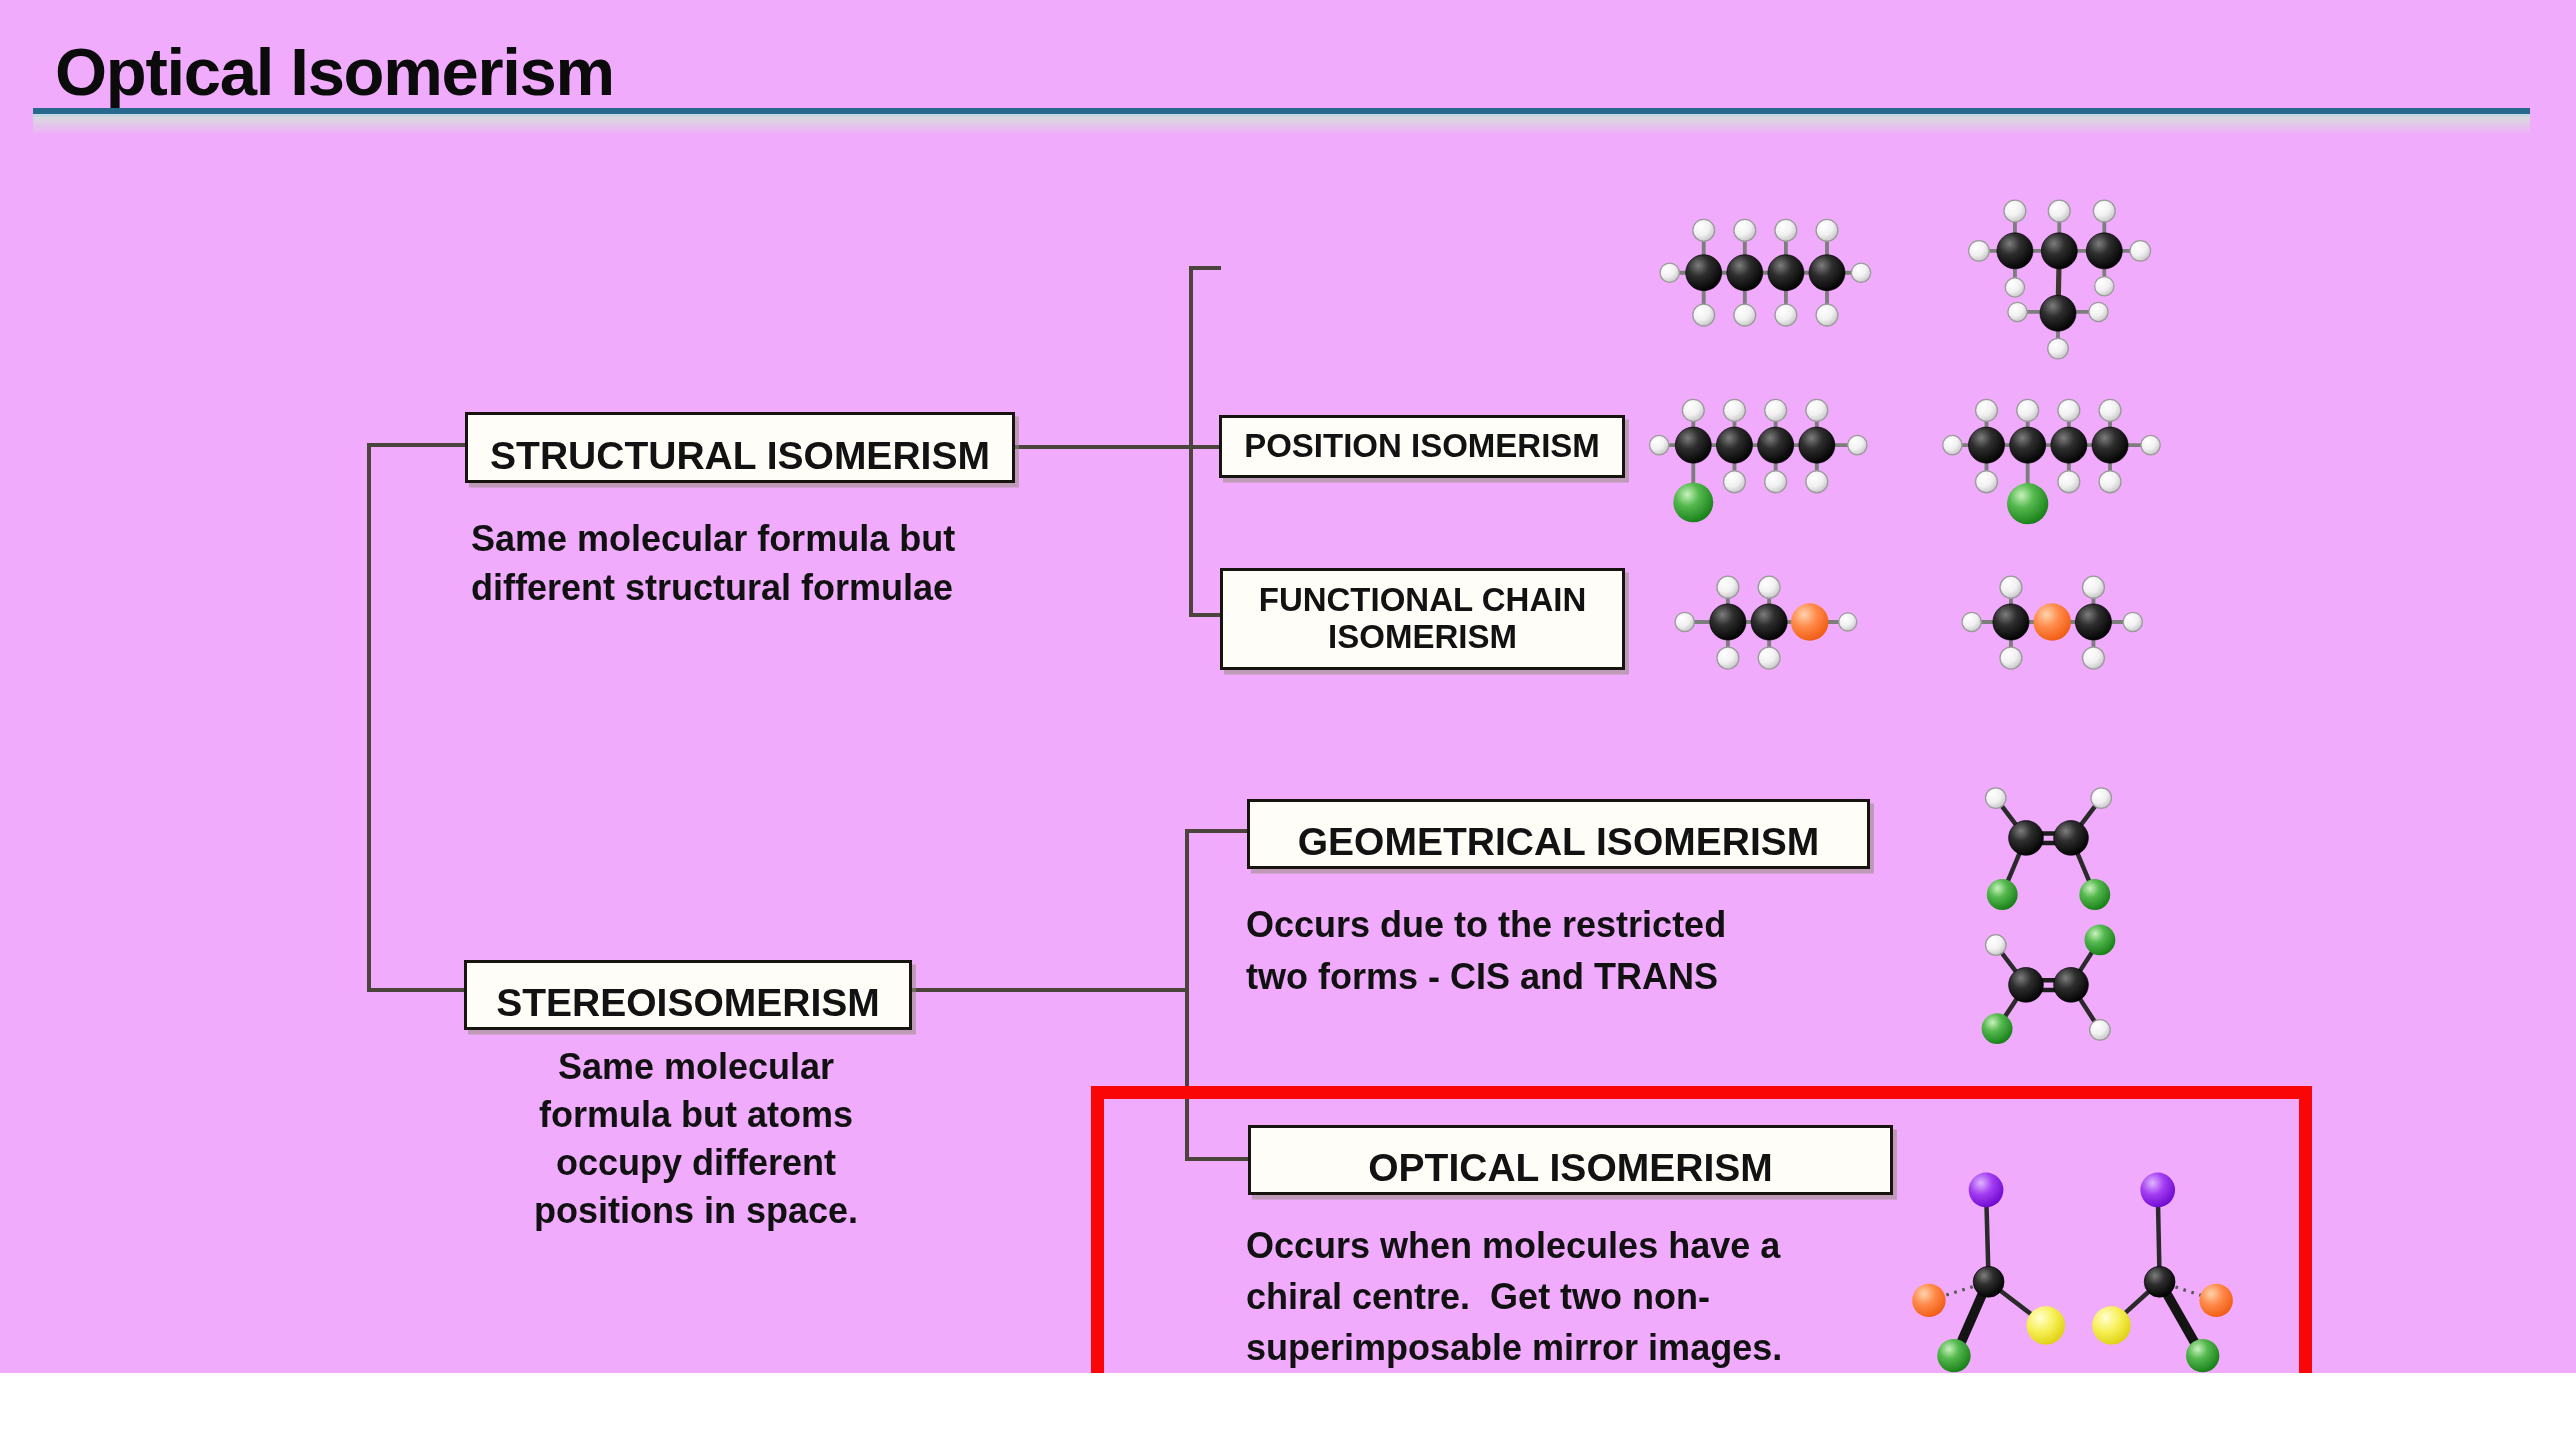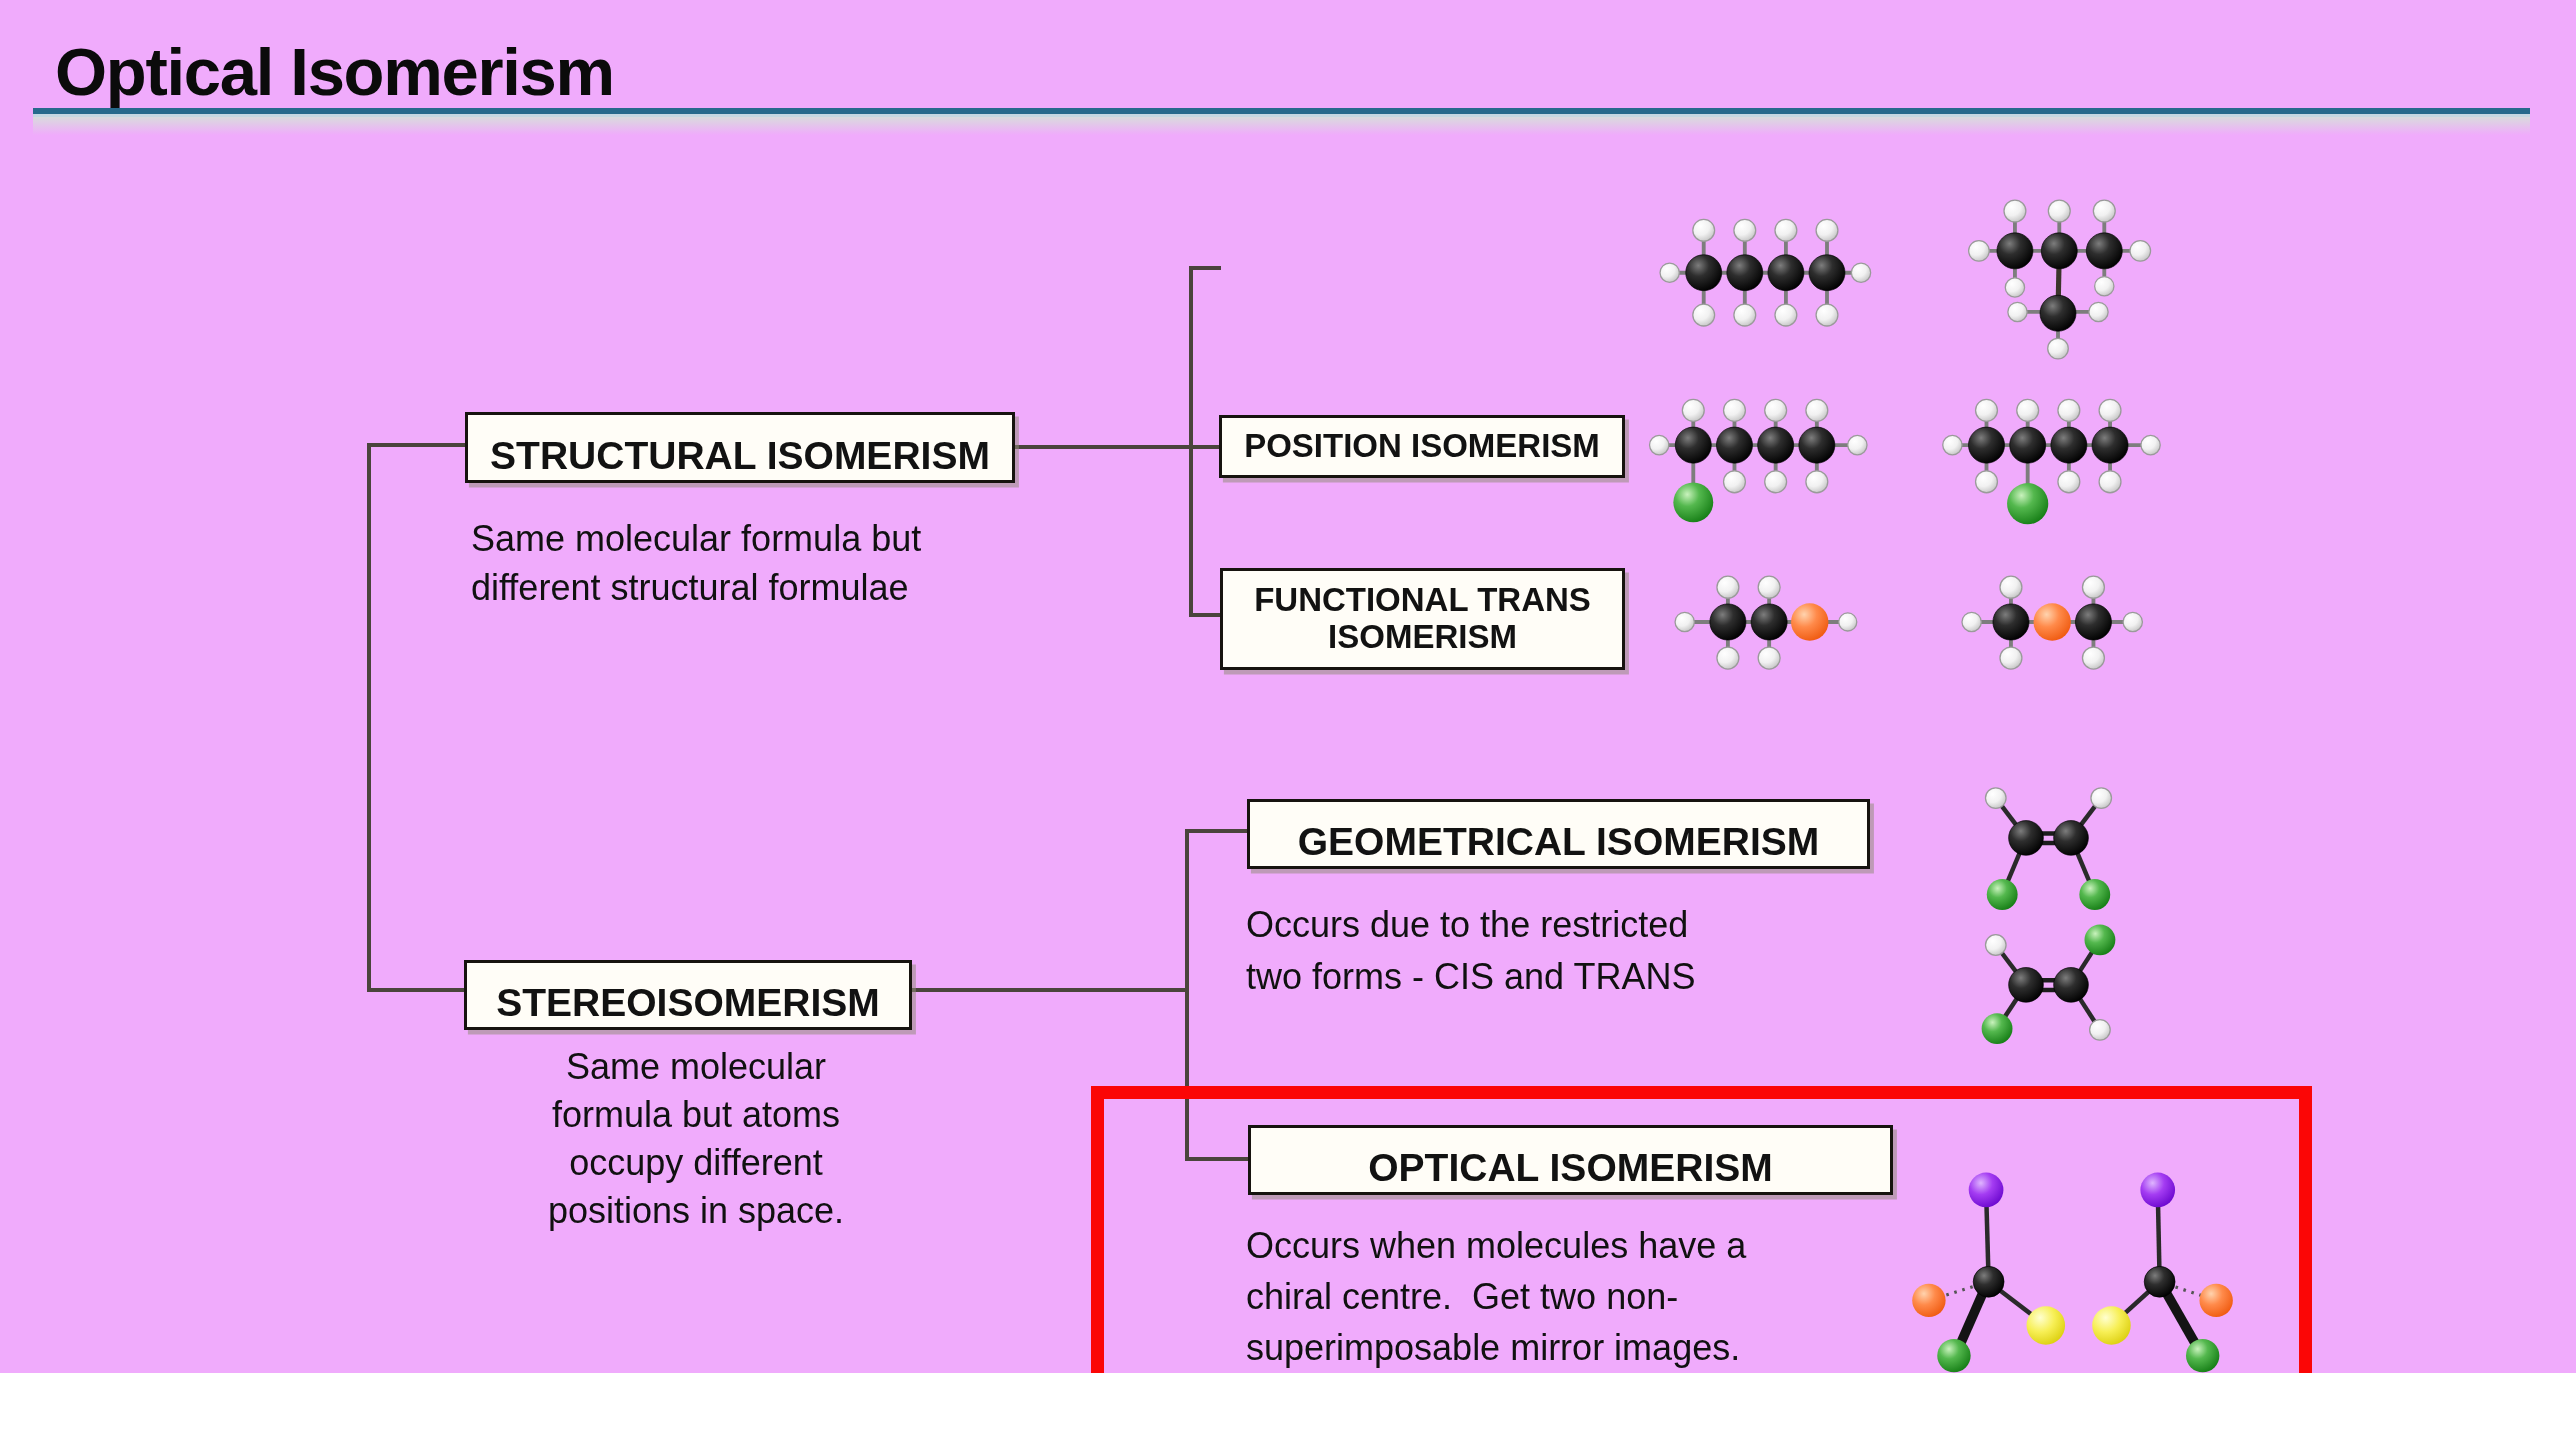--- a/index.html
+++ b/index.html
@@ -10,21 +10,21 @@
   .rule-main{position:absolute;left:33px;top:108px;width:2497px;height:5.8px;background:var(--rule-color,#27698C);}
   .rule-under{position:absolute;left:33px;top:114px;width:2497px;height:3.2px;background:var(--rule-underline,#C5D7E2);}
   .rule-fade{position:absolute;left:33px;top:117px;width:2497px;height:18px;
              background:linear-gradient(#d9dbdd,rgba(255,255,255,0));}
   .hline,.vline{position:absolute;background:var(--connector-color,#4A443C);}
   .node{position:absolute;box-sizing:border-box;background:var(--box-fill,#FFFDF7);
         border:3.2px solid var(--box-border,#17130F);box-shadow:3.9px 4.5px 0 rgba(150,141,126,0.55);
         display:flex;align-items:center;justify-content:center;text-align:center;
         font-weight:bold;line-height:1.12;padding:2.6px 6.4px;}
   .f60{font-size:39px;align-items:flex-end;} .f52{font-size:33px;}
-  .caption{position:absolute;font-weight:normal;color:#111;}
+  .caption{position:absolute;font-weight:bold;color:#111;}
   .cap-line{display:block;white-space:pre-wrap;}
   .caption.center{text-align:center;}
   .highlight{position:absolute;box-sizing:border-box;border:13px solid var(--highlight-color,#FB0606);
              background:transparent;z-index:6;}
   svg.mol{position:absolute;overflow:visible;}
   .bC{stroke:#3c352c;stroke-width:8;} .bH{stroke:#7d7d7d;stroke-width:6;}
   .bDbl{stroke:#1c1c1c;stroke-width:7;}
   .bThin{stroke:#2a2a2a;stroke-width:7;}
   .bWedge{stroke:#141414;stroke-width:15;}
   .bDot{stroke:#555;stroke-width:5;stroke-dasharray:4 9;}
@@ -92,21 +92,21 @@
   <div class="hline" style="left:1185px;top:1157px;width:63px;height:3.9px;"></div>
 
   
   <div class="node f60" style="left:465px;top:412px;width:550px;height:71px;">
     <span>STRUCTURAL ISOMERISM</span>
   </div>
   <div class="node f52" style="left:1219px;top:415px;width:406px;height:63px;">
     <span>POSITION ISOMERISM</span>
   </div>
   <div class="node f52" style="left:1220px;top:568px;width:405px;height:102px;">
-    <span>FUNCTIONAL TRANS ISOMERISM</span>
+    <span>FUNCTIONAL CHAIN ISOMERISM</span>
   </div>
   <div class="node f60" style="left:464px;top:960px;width:448px;height:70px;">
     <span>STEREOISOMERISM</span>
   </div>
   <div class="node f60" style="left:1247px;top:799px;width:623px;height:70px;">
     <span>GEOMETRICAL ISOMERISM</span>
   </div>
   <div class="node f60" style="left:1248px;top:1125px;width:645px;height:70px;z-index:7;">
     <span>OPTICAL ISOMERISM</span>
   </div>

